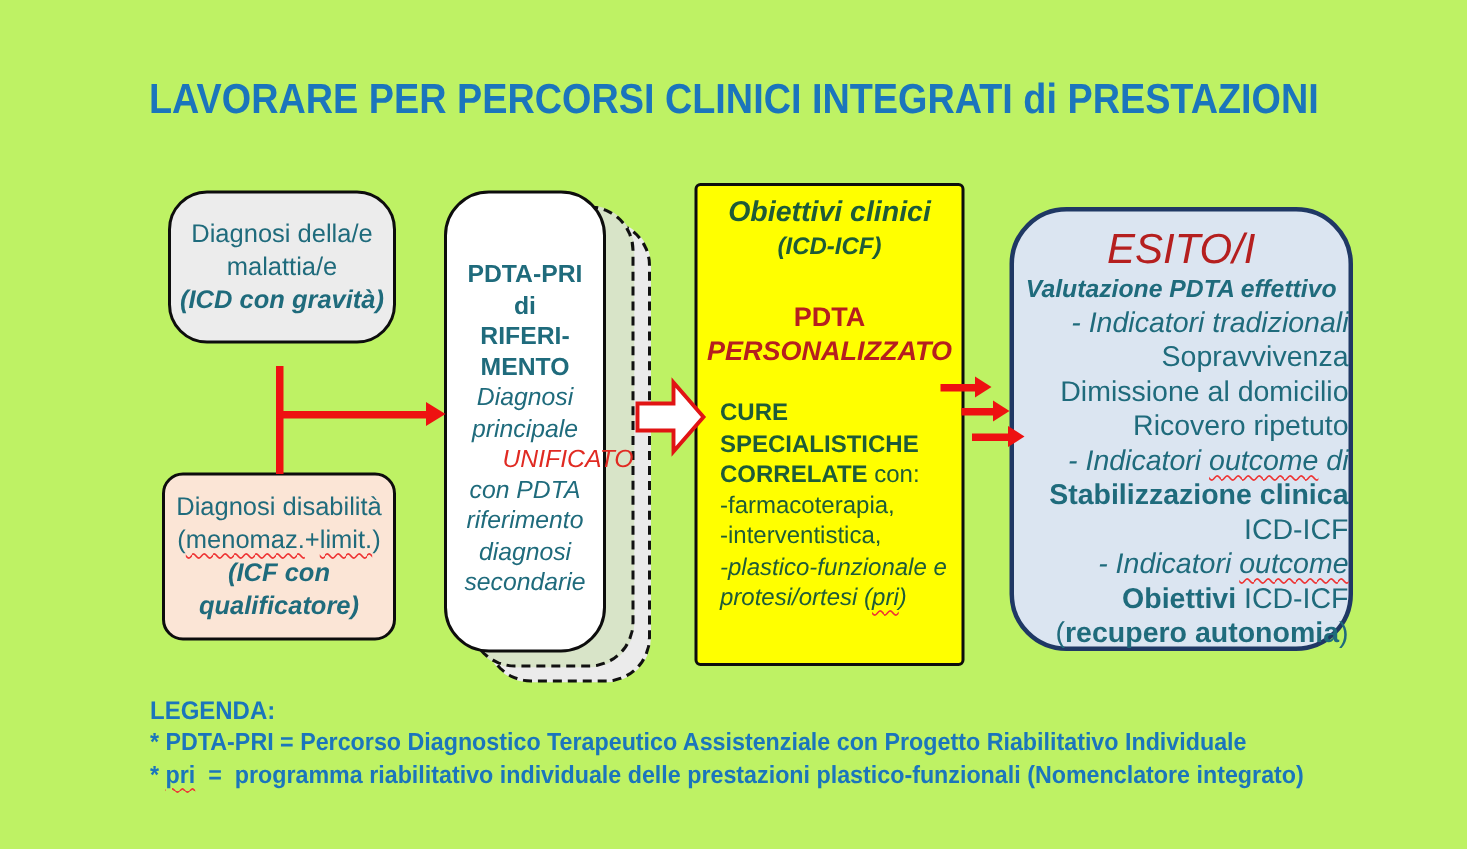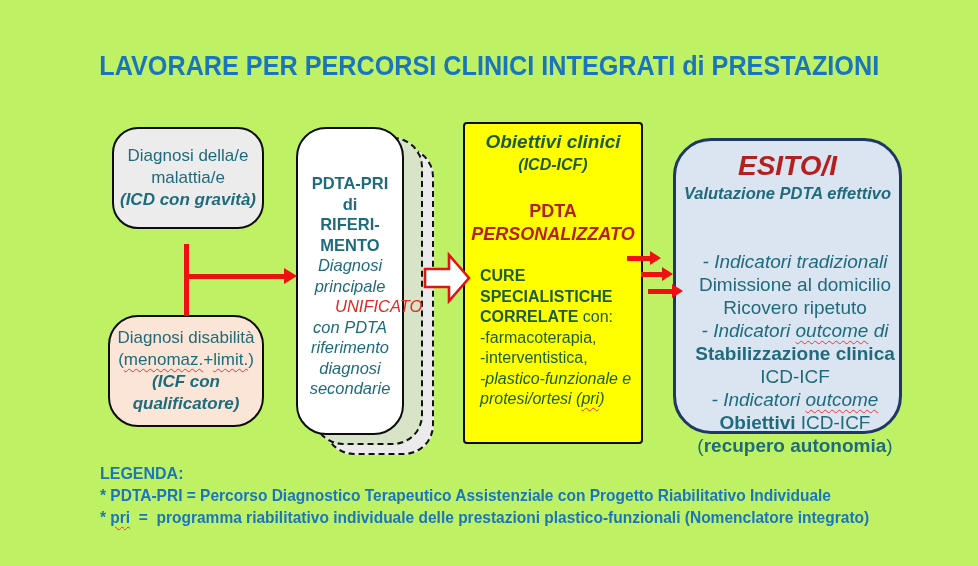--- a/index.html
+++ b/index.html
@@ -23,42 +23,42 @@
 
   .title{position:absolute;left:0;top:50px;width:978px;text-align:center;
     color:var(--blue);font-weight:bold;font-size:28px;white-space:nowrap;}
   .title .squeeze{display:inline-block;transform:scaleX(0.90);transform-origin:center;}
 
   .rbox{position:absolute;border:2.5px solid #0d0d0d;display:flex;flex-direction:column;
     justify-content:center;text-align:center;}
 
   .box-malattia{left:112px;top:127px;width:152px;height:102px;border-radius:26px;
     background:var(--grayfill);color:var(--teal);font-size:17px;line-height:22px;}
-  .box-disabilita{left:108px;top:315px;width:156px;height:112px;border-radius:30px;
+  .box-disabilita{left:108px;top:315px;width:156px;height:112px;border-radius:14px;
     background:var(--peachfill);color:var(--teal);font-size:17px;line-height:22px;}
 
   .shadow{position:absolute;width:110px;height:308px;border:2px dashed #111;border-radius:30px;}
   .shadow2{left:324px;top:147px;background:var(--shadowfill);z-index:1;}
   .shadow1{left:313px;top:137px;background:var(--sagefill);z-index:2;}
   .box-pdta{left:296px;top:127px;width:108px;height:308px;border-radius:30px;
     background:#ffffff;color:var(--teal);font-size:16.5px;line-height:20.5px;z-index:3;padding-top:10px;}
 
   .box-obiettivi{left:463px;top:122px;width:180px;height:322px;border-radius:4px;
     background:var(--yellow);color:var(--green);padding-top:6px;z-index:3;}
   .ob-h1{font-size:19px;line-height:24px;font-weight:bold;font-style:italic;}
   .ob-h2{font-size:16px;line-height:22px;font-weight:bold;font-style:italic;}
   .ob-p1{margin-top:24px;font-size:18px;line-height:23px;font-weight:bold;color:var(--darkred);}
   .ob-p2{font-size:18px;line-height:23px;font-weight:bold;font-style:italic;color:var(--darkred);}
   .ob-list{margin-top:20px;padding-left:15px;text-align:left;font-size:16px;line-height:20.5px;}
 
   .box-esito{left:673px;top:138px;width:229px;height:296px;border-radius:38px;
     background:var(--bluefill);border:3px solid var(--blueborder);color:var(--teal);padding-top:8px;}
-  .es-h1{font-size:28px;line-height:34px;font-weight:bold;font-style:italic;color:var(--darkred);}
+  .es-h1{font-size:28px;line-height:34px;font-weight:normal;font-style:italic;color:var(--darkred);}
   .es-h2{font-size:16.5px;line-height:21px;font-weight:bold;font-style:italic;}
-  .es-list{padding-left:15px;text-align:center;font-size:19px;line-height:23px;margin-top:46px;}
+  .es-list{padding-left:15px;text-align:right;font-size:19px;line-height:23px;}
 
   .b{font-weight:bold;}
   .i{font-style:italic;}
   .bi{font-weight:bold;font-style:italic;}
   .red{color:var(--brightred);margin-left:37px;}
   .sq{text-decoration-line:underline;text-decoration-style:wavy;
       text-decoration-color:#e33;text-decoration-thickness:1px;text-underline-offset:3px;}
 
   .hline{position:absolute;background:var(--arrow);z-index:5;}
   .vline{position:absolute;background:var(--arrow);z-index:5;}
@@ -142,20 +142,21 @@
   <div class="hline" style="left:641px;top:272px;width:22px;height:4.5px;"></div>
   <div class="ahead-sm" style="left:662px;top:267px;"></div>
   <div class="hline" style="left:648px;top:289px;width:25px;height:4.5px;"></div>
   <div class="ahead-sm" style="left:672px;top:284px;"></div>
 
   <div class="rbox box-esito" style="justify-content:flex-start;">
     <div class="es-h1">ESITO/I</div>
     <div class="es-h2">Valutazione PDTA effettivo</div>
     <div class="es-list">
       <div class="i">- Indicatori tradizionali</div>
+      <div>Sopravvivenza</div>
       <div>Dimissione al domicilio</div>
       <div>Ricovero ripetuto</div>
       <div><span class="i">- Indicatori </span><span class="i sq">outcome</span><span class="i"> di</span></div>
       <div class="b">Stabilizzazione clinica</div>
       <div>ICD-ICF</div>
       <div><span class="i">- Indicatori </span><span class="i sq">outcome</span></div>
       <div><span class="b">Obiettivi</span><span> ICD-ICF</span></div>
       <div><span>(</span><span class="b">recupero autonomia</span><span>)</span></div>
     </div>
   </div>

